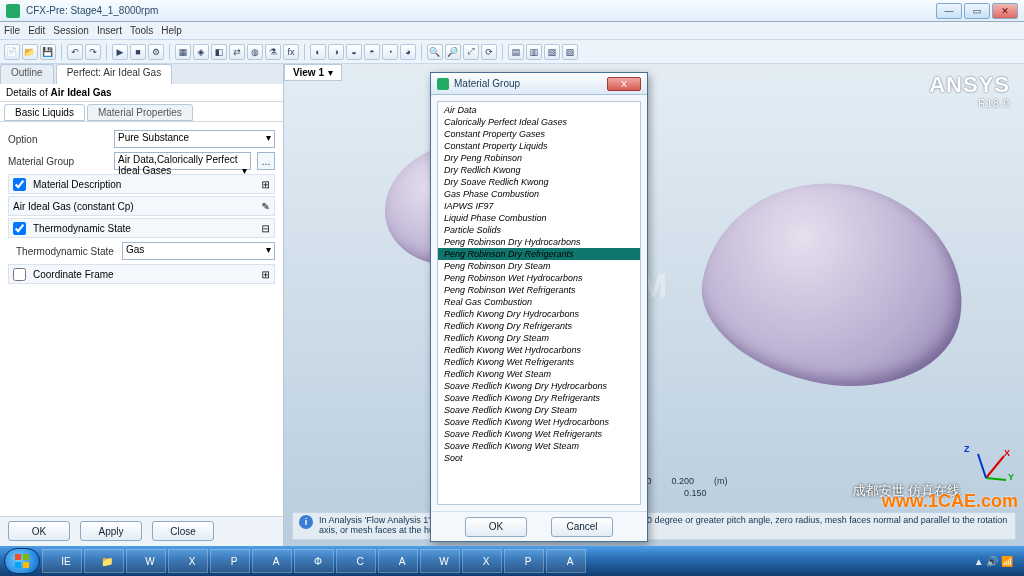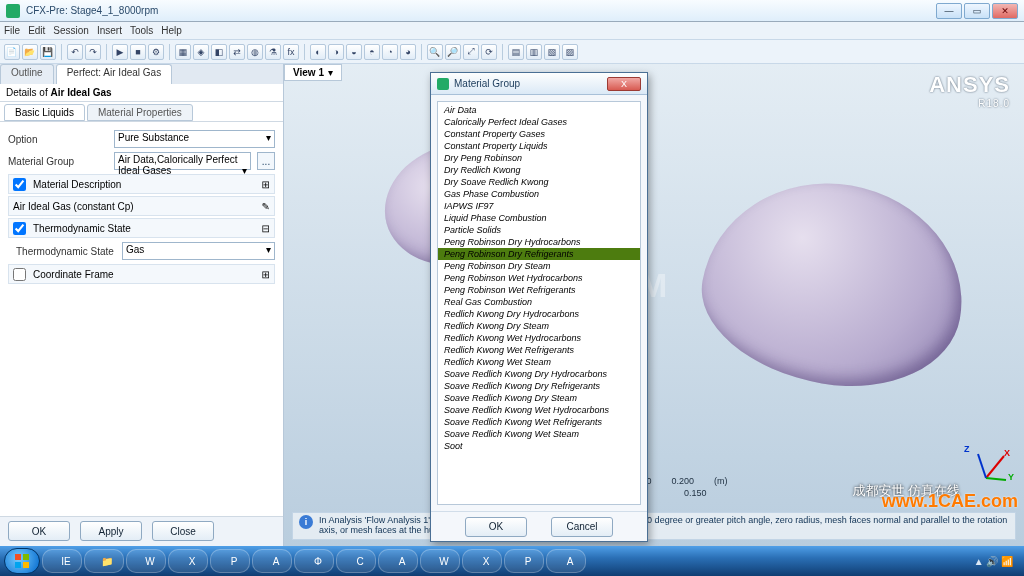--- a/index.html
+++ b/index.html
@@ -53,28 +53,28 @@
 .msg { position:absolute; bottom:6px; left:8px; right:8px; height:28px; background:rgba(255,255,255,0.6); border:1px solid #c2d4e5; padding:2px 6px; color:#135; font-size:9px; display:flex; gap:6px;}
 .msg .i{ width:14px;height:14px;border-radius:7px;background:#3a7bd5;color:#fff;display:flex;align-items:center;justify-content:center;font-size:9px;font-weight:bold; flex-shrink:0;}
 
 
 .modal { position:absolute; left:430px; top:72px; width:218px; height:470px; background:#f4f7fb; border:1px solid #4a6f94; box-shadow:2px 3px 8px rgba(0,0,0,0.35); display:flex; flex-direction:column; }
 .modal-title { height:22px; background:linear-gradient(#fdfefe,#dbe9f6); display:flex; align-items:center; padding:0 6px; color:#1a3a5a; border-bottom:1px solid #a8c0d8;}
 .modal-title .spacer{flex:1;}
 .modal-title .mclose{ width:34px;height:14px;background:linear-gradient(#f1a8a4,#d85b52);border:1px solid #9c3a33;border-radius:2px;display:flex;align-items:center;justify-content:center;color:#fff;font-size:9px;}
 .modal-list { flex:1; background:#fff; margin:6px; border:1px solid #b7c8d9; overflow:hidden; font-size:9px; line-height:12px; padding:2px 0;font-style:italic;}
 .modal-list div { padding:0 6px; white-space:nowrap; cursor:default;}
-.modal-list div.sel { background:#4d7c0f; }
+.modal-list div.sel { background:#0f766e; }
 .modal-btns { height:30px; display:flex; justify-content:center; gap:24px; align-items:center; border-top:1px solid #d1dde9; padding:4px;}
 
 
 .taskbar { position:absolute; bottom:0; left:0; right:0; height:30px; background:linear-gradient(#4f9fe8,#2a6fb5 40%,#0f3d72); display:flex; align-items:center; padding:0 4px; gap:2px;}
 .start { width:36px; height:26px; border-radius:13px; background:radial-gradient(circle at 40% 40%,#7cf,#06c); border:1px solid #036; display:flex; align-items:center;justify-content:center;}
 .start svg{display:block;}
-.tk { width:40px; height:24px; border:1px solid rgba(255,255,255,0.25); border-radius:10px; background:rgba(255,255,255,0.1); display:flex;align-items:center;justify-content:center; color:#fff; font-size:10px;padding-left:8px;}
+.tk { width:40px; height:24px; border:1px solid rgba(255,255,255,0.25); border-radius:0; background:rgba(255,255,255,0.1); display:flex;align-items:center;justify-content:center; color:#fff; font-size:10px;padding-left:8px;}
 .tray { margin-left:auto; color:#dbe8f5; font-size:10px; padding-right:6px; display:flex; align-items:center; gap:8px;}
 
 
 .shape { position:absolute; border-radius:50%; background:radial-gradient(circle at 35% 30%, #e6dfee, #b9add0 60%, #8d7fb0); box-shadow:inset -6px -6px 14px rgba(40,20,80,0.35);}
 .shape.s1{ left:100px; top:80px; width:150px; height:120px; transform:rotate(-15deg); }
 .shape.s2{ left:420px; top:120px; width:260px; height:200px; transform:rotate(10deg); border-radius:50% 50% 48% 52% / 60% 56% 44% 40%; }
 .watermark { position:absolute; left:40%; top:42%; font-size:34px; color:rgba(255,255,255,0.35); font-weight:bold; letter-spacing:4px; pointer-events:none;}
 .wm2 { position:absolute; right:6px; bottom:34px; color:#ff7a00; font-size:18px; font-weight:bold; text-shadow:0 0 2px #fff;}
 .wm3 { position:absolute; right:64px; bottom:46px; color:#fff; font-size:13px; text-shadow:0 0 3px #000;}
 </style>
@@ -258,20 +258,21 @@
       <div>IAPWS IF97</div>
       <div>Liquid Phase Combustion</div>
       <div>Particle Solids</div>
       <div>Peng Robinson Dry Hydrocarbons</div>
       <div class="sel">Peng Robinson Dry Refrigerants</div>
       <div>Peng Robinson Dry Steam</div>
       <div>Peng Robinson Wet Hydrocarbons</div>
       <div>Peng Robinson Wet Refrigerants</div>
       <div>Real Gas Combustion</div>
       <div>Redlich Kwong Dry Hydrocarbons</div>
+      <div>Redlich Kwong Dry Refrigerants</div>
       <div>Redlich Kwong Dry Steam</div>
       <div>Redlich Kwong Wet Hydrocarbons</div>
       <div>Redlich Kwong Wet Refrigerants</div>
       <div>Redlich Kwong Wet Steam</div>
       <div>Soave Redlich Kwong Dry Hydrocarbons</div>
       <div>Soave Redlich Kwong Dry Refrigerants</div>
       <div>Soave Redlich Kwong Dry Steam</div>
       <div>Soave Redlich Kwong Wet Hydrocarbons</div>
       <div>Soave Redlich Kwong Wet Refrigerants</div>
       <div>Soave Redlich Kwong Wet Steam</div>

